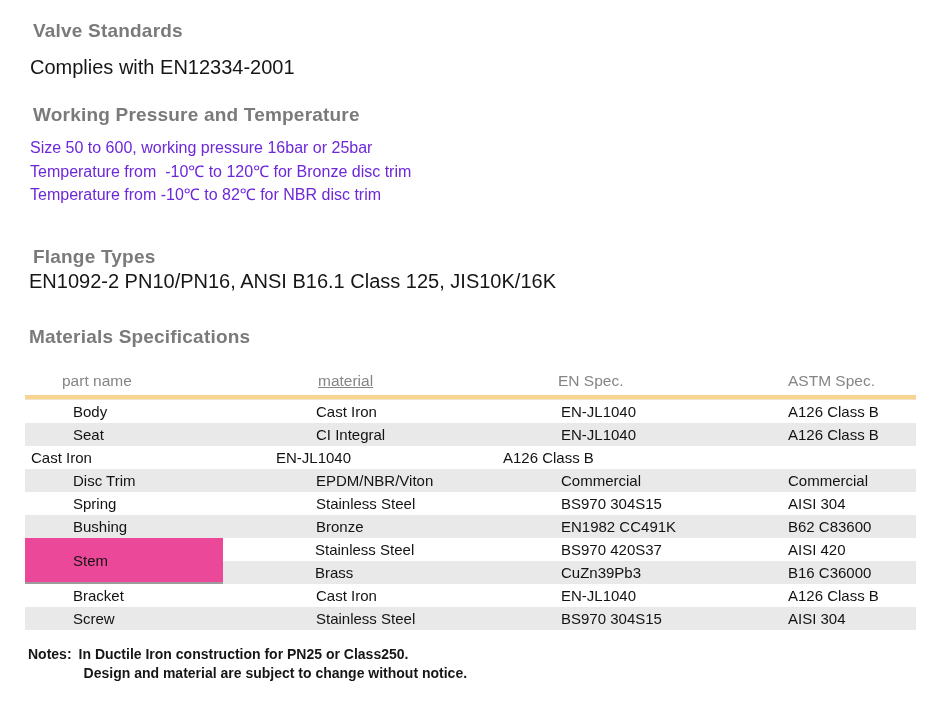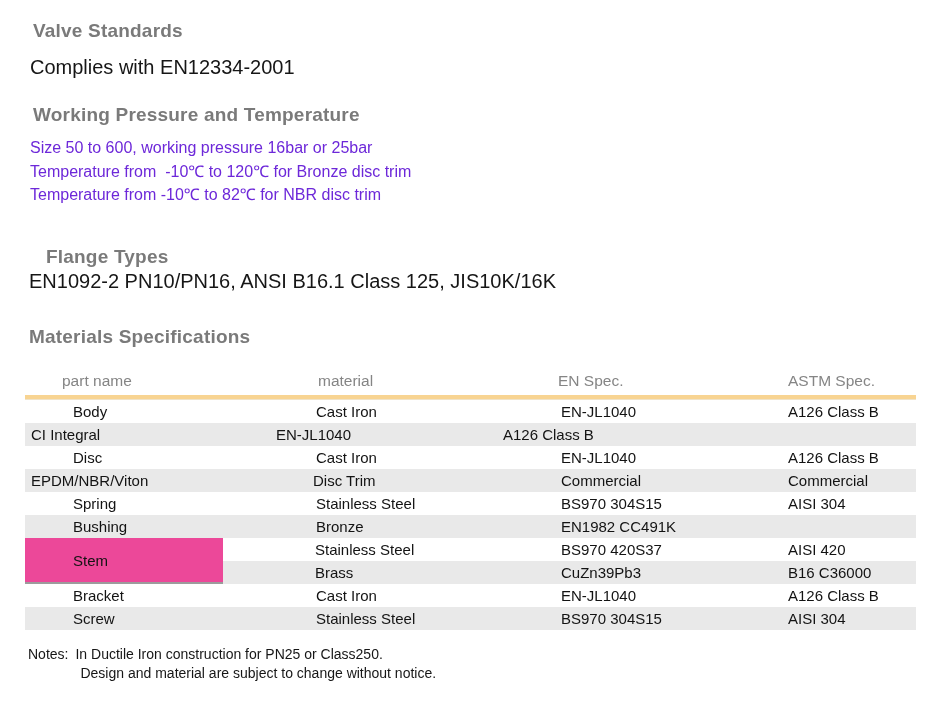--- a/index.html
+++ b/index.html
@@ -49,21 +49,21 @@
   .accent-line {
     height: 5px;
     width: 100%;
     background: var(--accent_tan, #f8d492);
     border-bottom: 1px solid #f0e3c8;
   }
   .trow { display: flex; height: 23px; line-height: 23px; background: #ffffff; }
   .trow.gray { background: var(--row_gray, #e9e9e9); }
   .cell { overflow: hidden; white-space: nowrap; }
   .h-part  { width: 285px; padding-left: 37px; }
-  .h-mat   { width: 240px; padding-left: 8px; }
+  .h-mat   { width: 240px; padding-left: 8px; text-decoration: underline; }
   .h-en    { width: 230px; padding-left: 8px; }
   .h-astm  { width: 136px; padding-left: 8px; }
   .c-part  { width: 285px; padding-left: 48px; }
   .c-mat   { width: 240px; padding-left: 6px; }
   .c-en    { width: 230px; padding-left: 11px; }
   .c-astm  { width: 136px; padding-left: 8px; }
 
   
   .stem-group {
     display: flex;
@@ -85,20 +85,21 @@
 
   
   .notes {
     position: absolute;
     left: 28px;
     top: 645px;
     display: flex;
     font-size: 14px;
     line-height: 19px;
     color: #161616;
+    font-weight: bold;
   }
   .notes-label { flex: 0 0 auto; }
   .notes-lines { margin-left: 7px; }
   .notes-lines > div { white-space: pre-wrap; }
   .notes-lines > div + div { margin-left: 5px; }
 </style>
 </head>
 <body>
 
 <div class="page">
@@ -106,21 +107,21 @@
   <div class="heading" style="left:33px; top:20px;">Valve Standards</div>
   <div class="bodyline" style="left:30px; top:56px;">Complies with EN12334-2001</div>
 
   <div class="heading" style="left:33px; top:104px;">Working Pressure and Temperature</div>
   <div class="linegroup" style="left:30px; top:136px;">
     <div>Size 50 to 600, working pressure 16bar or 25bar</div>
     <div>Temperature from  -10℃ to 120℃ for Bronze disc trim</div>
     <div>Temperature from -10℃ to 82℃ for NBR disc trim</div>
   </div>
 
-  <div class="heading" style="left:33px; top:246px;margin-left:13px;">Flange Types</div>
+  <div class="heading" style="left:33px; top:246px;">Flange Types</div>
   <div class="bodyline" style="left:29px; top:270px;">EN1092-2 PN10/PN16, ANSI B16.1 Class 125, JIS10K/16K</div>
 
   <div class="heading" style="left:29px; top:326px;">Materials Specifications</div>
 
   <div class="spec-table">
 
     <div class="thead">
       <div class="cell h-part">part name</div>
       <div class="cell h-mat">material</div>
       <div class="cell h-en">EN Spec.</div>
@@ -130,50 +131,51 @@
     <div class="accent-line"></div>
 
     <div class="trow">
       <div class="cell c-part">Body</div>
       <div class="cell c-mat">Cast Iron</div>
       <div class="cell c-en">EN-JL1040</div>
       <div class="cell c-astm">A126 Class B</div>
     </div>
 
     <div class="trow gray">
+      <div class="cell c-part">Seat</div>
       <div class="cell c-mat">CI Integral</div>
       <div class="cell c-en">EN-JL1040</div>
       <div class="cell c-astm">A126 Class B</div>
     </div>
 
     <div class="trow">
-      <div class="cell c-part">Disc</div>
       <div class="cell c-mat">Cast Iron</div>
       <div class="cell c-en">EN-JL1040</div>
       <div class="cell c-astm">A126 Class B</div>
     </div>
 
     <div class="trow gray">
+      <div class="cell c-part">Disc Trim</div>
       <div class="cell c-mat">EPDM/NBR/Viton</div>
-      <div class="cell c-part">Disc Trim</div>
       <div class="cell c-en">Commercial</div>
       <div class="cell c-astm">Commercial</div>
     </div>
 
     <div class="trow">
       <div class="cell c-part">Spring</div>
       <div class="cell c-mat">Stainless Steel</div>
       <div class="cell c-en">BS970 304S15</div>
       <div class="cell c-astm">AISI 304</div>
     </div>
 
     <div class="trow gray">
       <div class="cell c-part">Bushing</div>
       <div class="cell c-mat">Bronze</div>
       <div class="cell c-en">EN1982 CC491K</div>
+      <div class="cell c-astm">B62 C83600</div>
     </div>
 
     <div class="stem-group">
       <div class="stem-cell">Stem</div>
       <div class="stem-right">
         <div class="stem-row">
           <div class="cell c-mat2">Stainless Steel</div>
           <div class="cell c-en">BS970 420S37</div>
           <div class="cell c-astm">AISI 420</div>
         </div>

